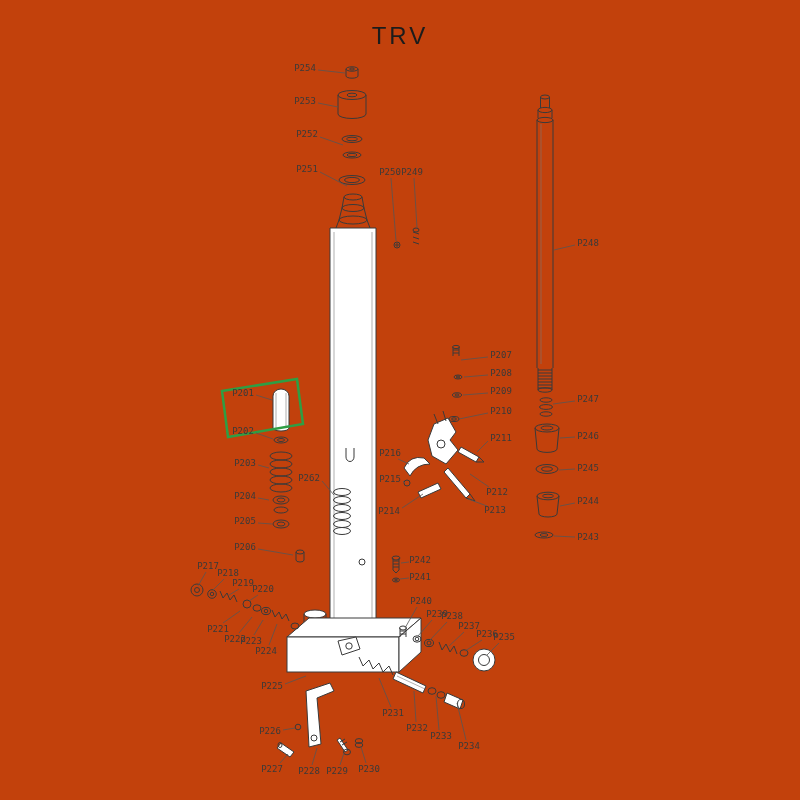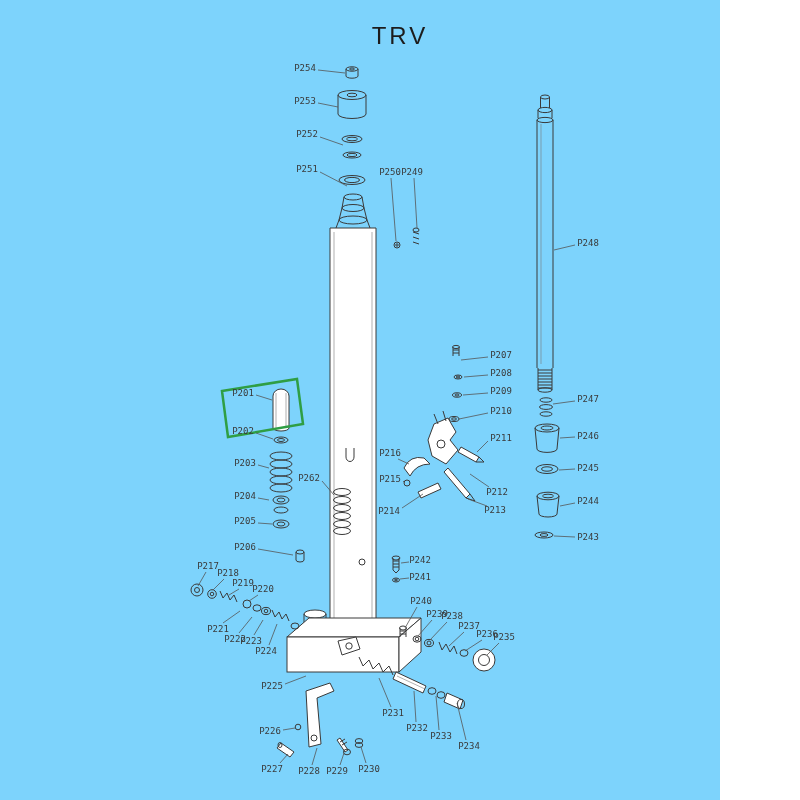--- a/index.html
+++ b/index.html
@@ -1,16 +1,16 @@
 <!DOCTYPE html>
 <html><head>
 <meta charset="utf-8">
 <style>
   html,body{margin:0;padding:0;background:#ffffff;}
-  .stage{position:relative;width:720px;height:800px;background:#7dd3fc;overflow:hidden;}
+  .stage{position:relative;width:800px;height:800px;background:#c2410c;overflow:hidden;}
   svg{display:block;}
   .part-label{
     font-family:"DejaVu Sans Mono","Liberation Mono",monospace;
     font-size:9px; fill:#3a3a3a; text-anchor:middle; dominant-baseline:central;
   }
   .leader{stroke:#555;stroke-width:0.8;fill:none;}
   .diagram-title{
     font-family:"Liberation Sans","DejaVu Sans",sans-serif;
     font-size:24px; letter-spacing:3px; fill:#1c1c1c; text-anchor:middle;
   }

